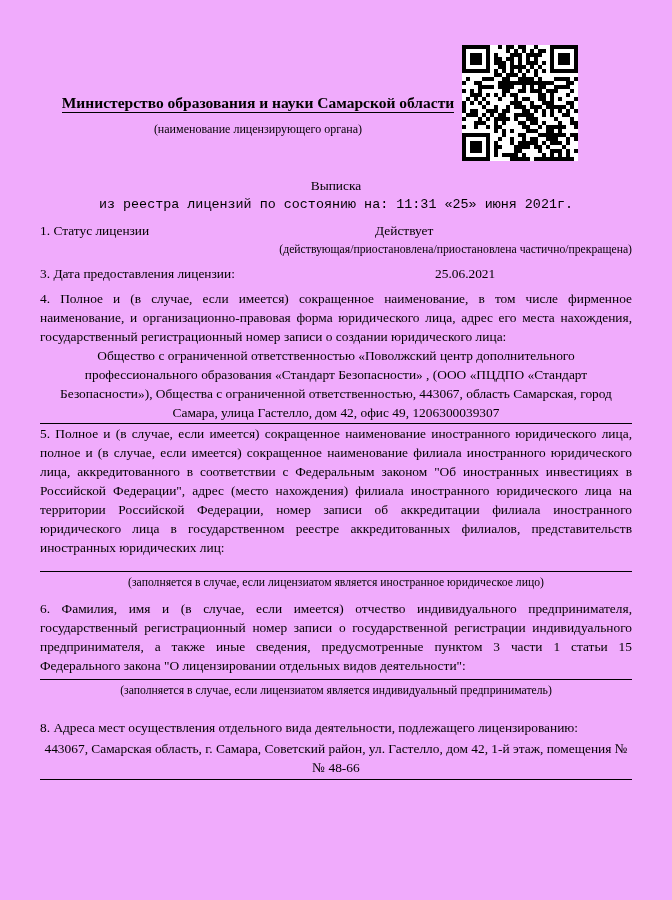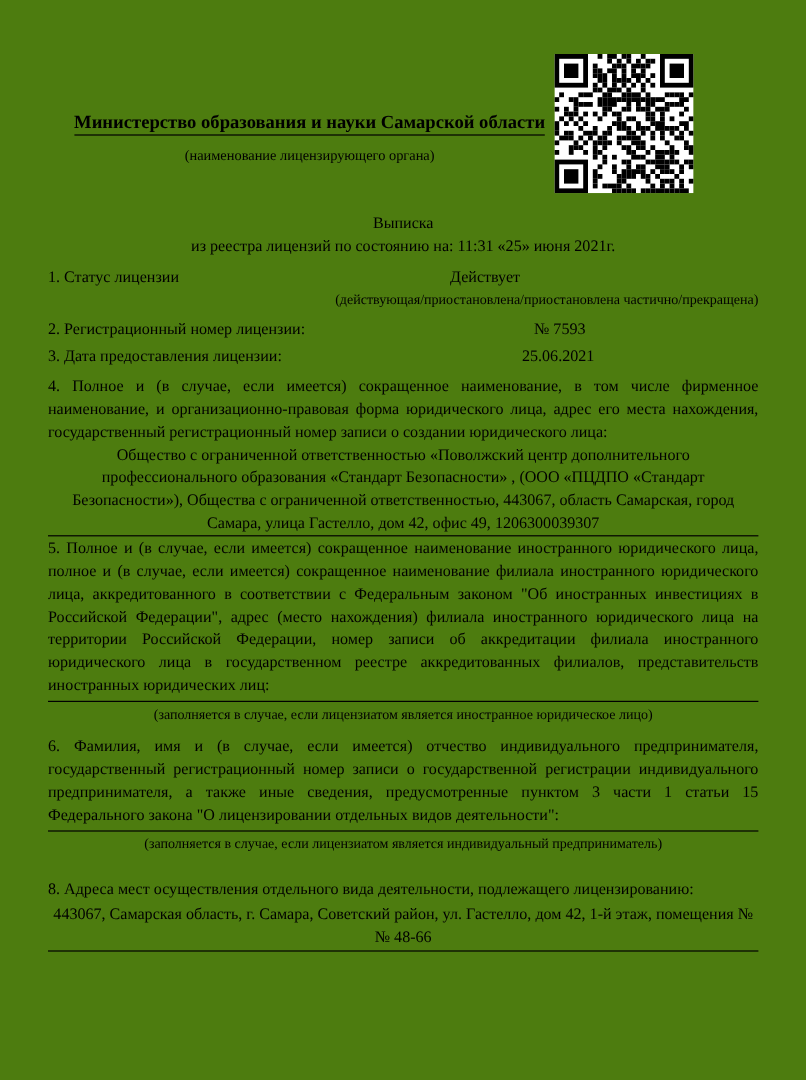--- a/index.html
+++ b/index.html
@@ -1,19 +1,19 @@
 <!DOCTYPE html>
 <html><head>
 <meta charset="utf-8">
 <style>
   * { margin:0; padding:0; box-sizing:border-box; }
   html,body { background:#e8e8e8; }
   .page {
     position:relative; width:672px; height:900px; margin:0 auto;
-    background:#4d7c0f; color:#000;
+    background:#f0abfc; color:#000;
     font-family:"Liberation Serif", serif; overflow:hidden;
   }
   .qr { position:absolute; left:462px; top:45px; width:116px; height:116px; }
   .authority {
     position:absolute; top:93px; left:40px; width:436px;
     text-align:center; font-weight:bold; font-size:15.5px; line-height:20px;
   }
   .authority .u { border-bottom:1.5px solid #000; padding-bottom:1px; }
   .authority-caption {
     position:absolute; top:122px; left:40px; width:436px;
@@ -27,28 +27,28 @@
   .right  { text-align:right; }
   .just   { text-align:justify; }
   .cap    { font-size:11.7px; line-height:15px; }
   .row    { position:relative; }
   .val    { position:absolute; top:0; white-space:nowrap; }
   .v-status { left:335px; }
   .v-reg    { left:405px; }
   .v-date   { left:395px; }
   .v-inn    { left:405px; }
   hr { border:none; border-top:1px solid #000; height:0; }
-  .asof       { margin-bottom:7px; }
+  .asof       { margin-bottom:7px;font-family:Liberation Mono, monospace; }
   .r1         { margin-bottom:2px; }
   .cap-status { margin-bottom:7px; }
   .r2         { margin-bottom:4px; }
   .r3         { margin-bottom:6px; }
   .d1         { margin-top:1px; }
   .cap-jur    { margin:2px 0 5px; }
-  .p5         { margin-bottom:4px; }
+  .p5         { margin-bottom:14px; }
   .cap-for    { margin:3px 0 9px; }
   .p6         { margin-bottom:4px; }
   .cap-ip     { margin:3px 0 20px; }
   .r7         { margin-bottom:8px; }
   .r8         { margin-bottom:2px; }
   .d4         { margin-top:2px; }
 </style>
 </head>
 <body>
 
@@ -413,24 +413,20 @@
 
     <div class="center">Выписка</div>
     <div class="center asof">из реестра лицензий по состоянию на: 11:31 «25» июня 2021г.</div>
 
     <div class="row r1">
       <span>1. Статус лицензии</span>
       <span class="val v-status">Действует</span>
     </div>
     <div class="cap right cap-status">(действующая/приостановлена/приостановлена частично/прекращена)</div>
 
-    <div class="row r2">
-      <span>2. Регистрационный номер лицензии:</span>
-      <span class="val v-reg">№ 7593</span>
-    </div>
 
     <div class="row r3">
       <span>3. Дата предоставления лицензии:</span>
       <span class="val v-date">25.06.2021</span>
     </div>
 
     <p class="just">4. Полное и (в случае, если имеется) сокращенное наименование, в том числе фирменное наименование, и организационно-правовая форма юридического лица, адрес его места нахождения, государственный регистрационный номер записи о создании юридического лица:</p>
     <div class="center">Общество с ограниченной ответственностью «Поволжский центр дополнительного профессионального образования «Стандарт Безопасности» , (ООО «ПЦДПО «Стандарт Безопасности»), Общества с ограниченной ответственностью, 443067, область Самарская, город Самара, улица Гастелло, дом 42, офис 49, 1206300039307</div>
     <hr class="d1">
 

